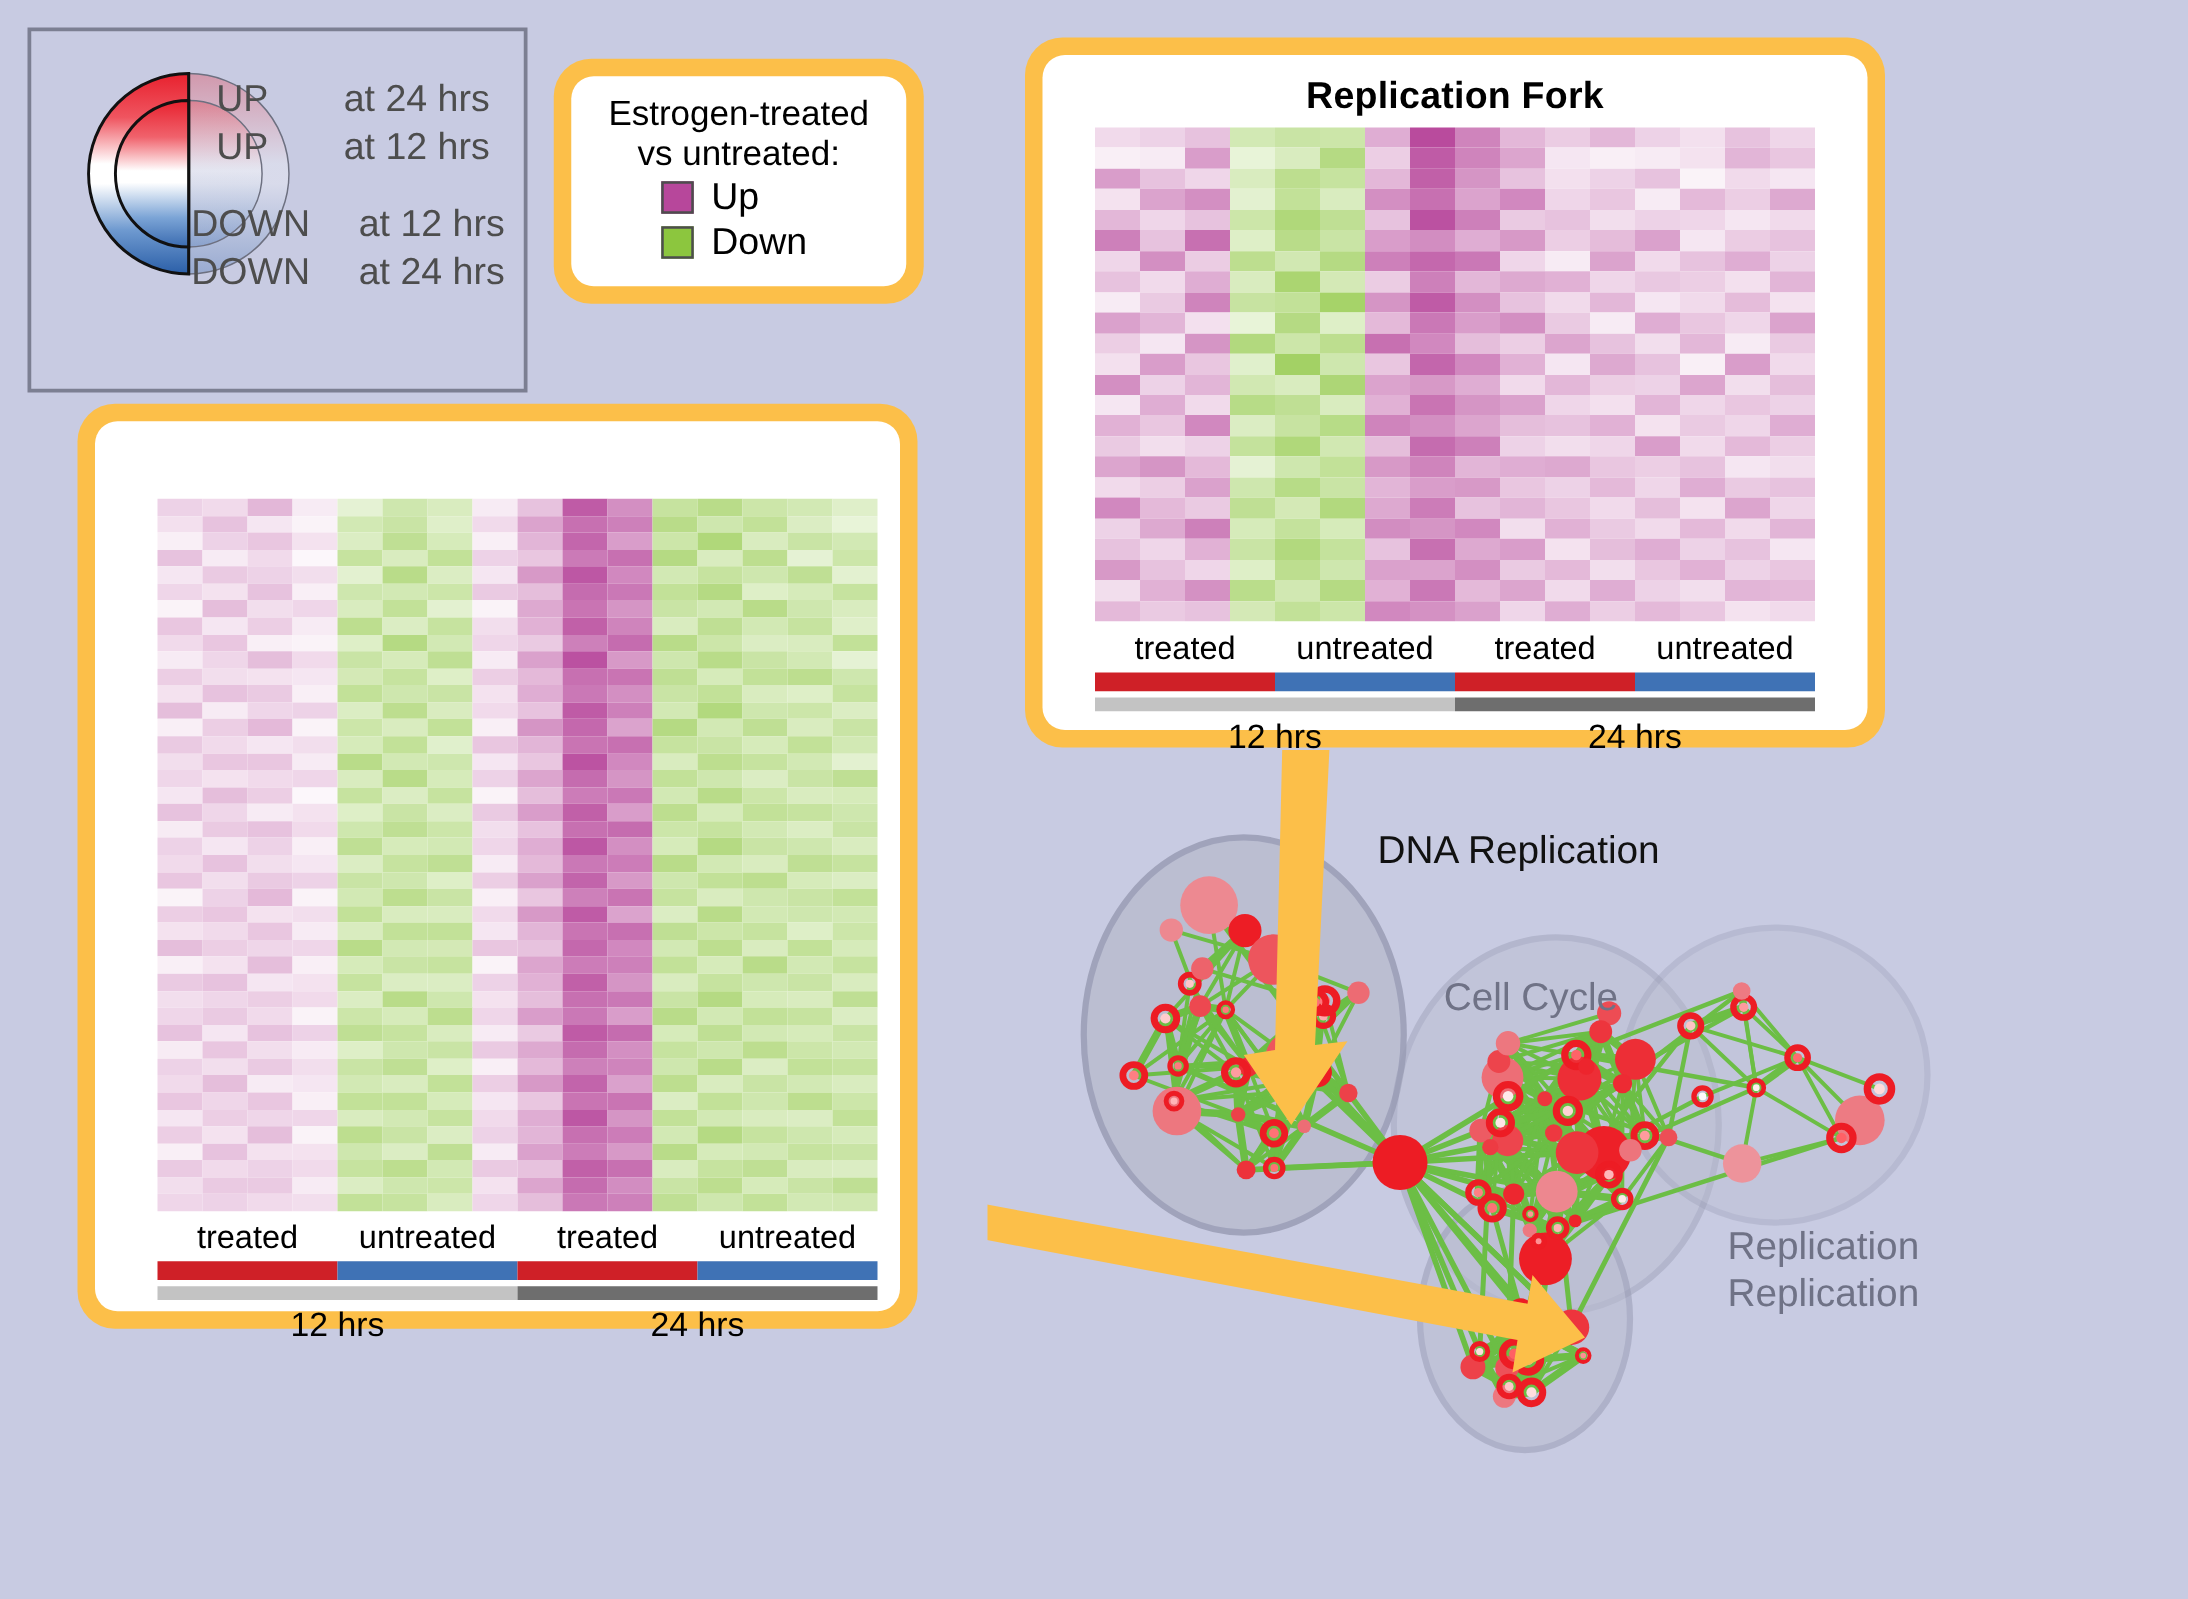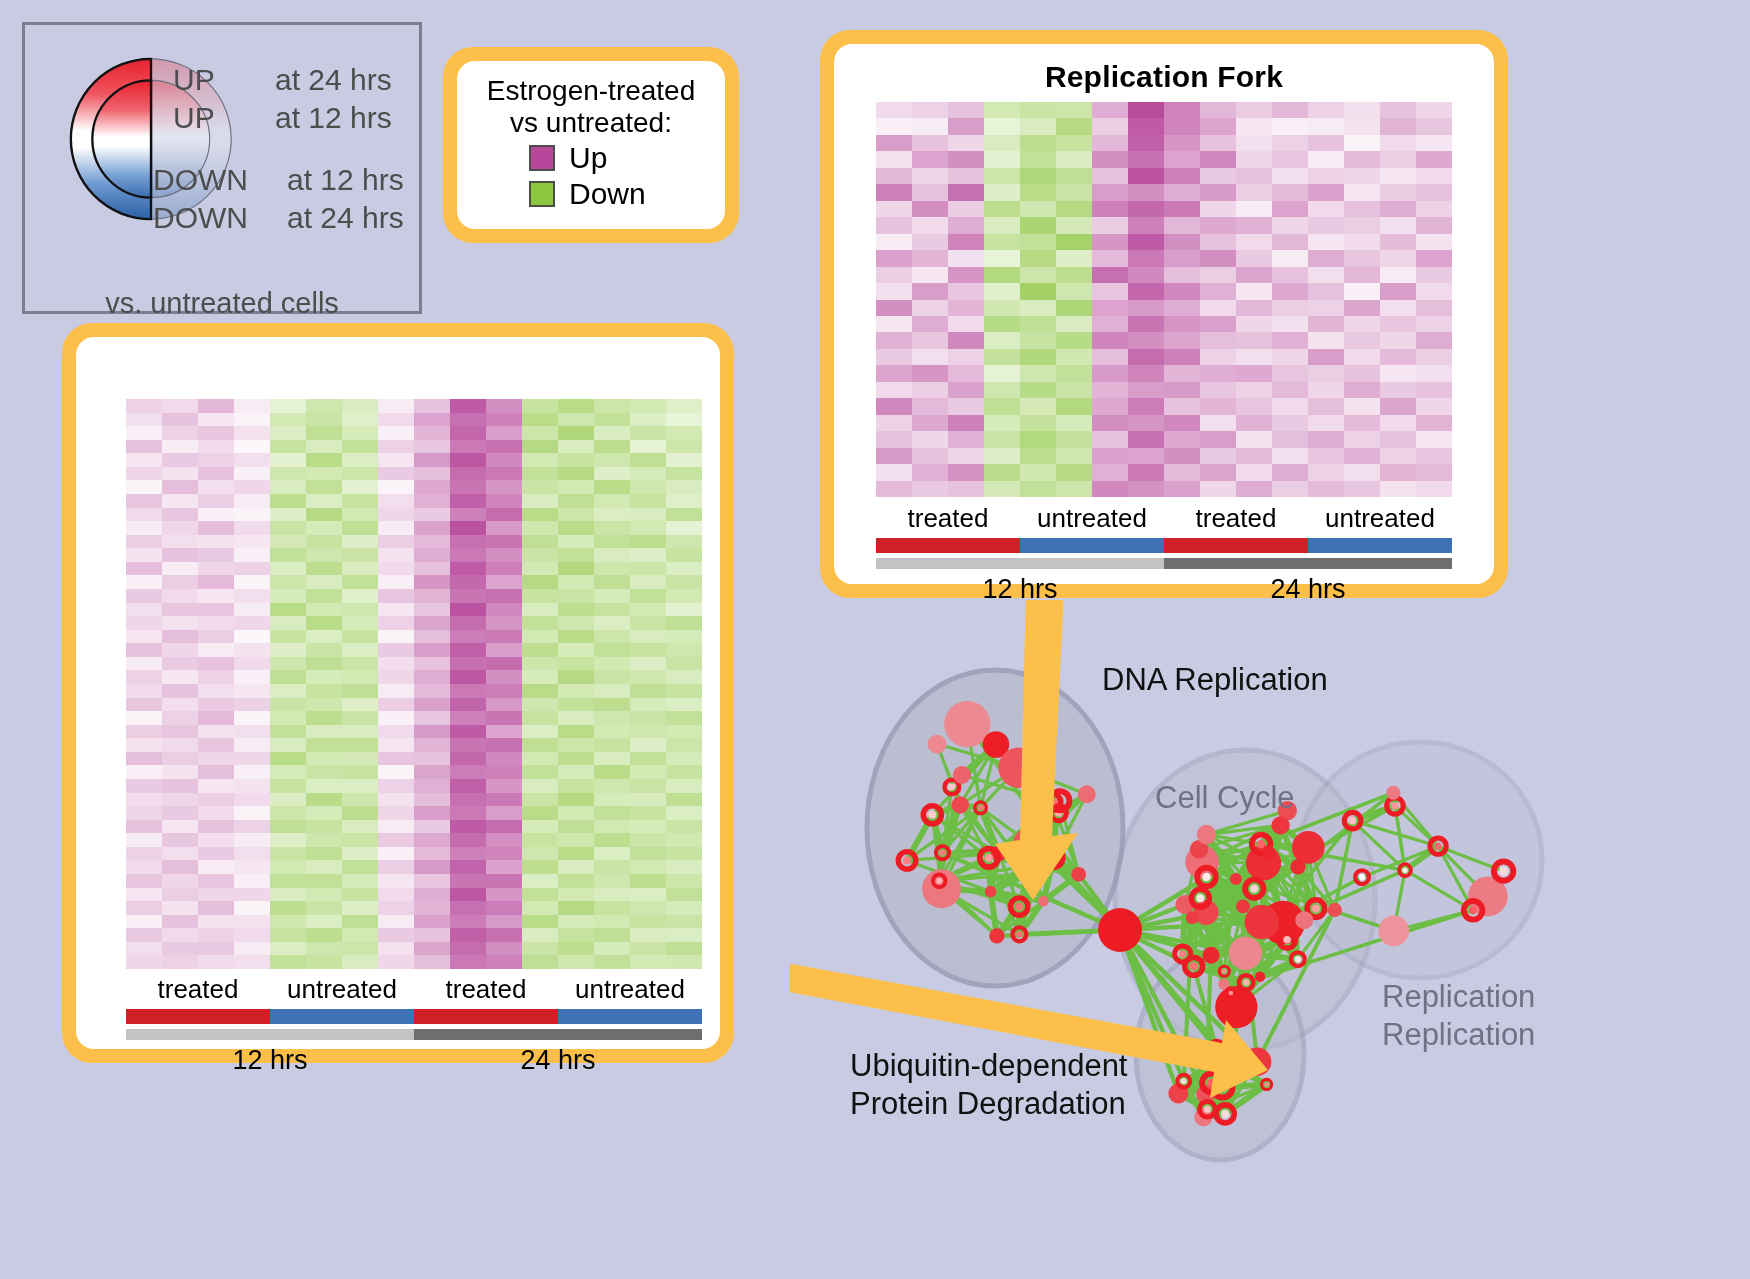--- a/index.html
+++ b/index.html
@@ -108,21 +108,20 @@
 
   <div class="abs ck-text" style="left:148px;top:40px;">UP</div>
   <div class="abs ck-text" style="left:250px;top:40px;">at 24 hrs</div>
   <div class="abs ck-text" style="left:148px;top:78px;">UP</div>
   <div class="abs ck-text" style="left:250px;top:78px;">at 12 hrs</div>
   <div class="abs ck-text" style="left:128px;top:140px;">DOWN</div>
   <div class="abs ck-text" style="left:262px;top:140px;">at 12 hrs</div>
   <div class="abs ck-text" style="left:128px;top:178px;">DOWN</div>
   <div class="abs ck-text" style="left:262px;top:178px;">at 24 hrs</div>
 
-  <div class="abs ck-foot" style="top:260px;">vs. untreated cells</div>
 </div>
 
 <div class="abs card" id="legendcard">
   <div class="card-inner">
     <div class="lg-title">Estrogen-treated</div>
     <div class="lg-title">vs untreated:</div>
     <div class="lg-row">
       <span class="lg-sw" id="sw-up" style="background: rgb(183, 71, 155);"></span>
       <span class="lg-lab">Up</span>
     </div>
@@ -1979,15 +1978,13 @@
 
     <path d="M236 -10 L274 -10 L262 236 L288 233 L243 300 L205 244 L230 240 Z" fill="#fcbf49"></path>
 
     <path d="M-330 330 L-320 305 L432 443 L436 420 L478 470 L420 498 L424 472 Z" fill="#fcbf49"></path>
   </svg>
 
   <div class="netlab lbl-dna" style="left:312px;top:62px;">DNA Replication</div>
   <div class="netlab lbl-cc" style="left:365px;top:180px;">Cell Cycle</div>
   <div class="netlab lbl-mt" style="left:592px;top:378px;">Replication</div>
   <div class="netlab lbl-mt" style="left:592px;top:416px;">Replication</div>
-  <div class="netlab lbl-ub" style="left:60px;top:447px;">Ubiquitin-dependent</div>
-  <div class="netlab lbl-ub" style="left:60px;top:485px;">Protein Degradation</div>
 </div>
 
 </body></html>

